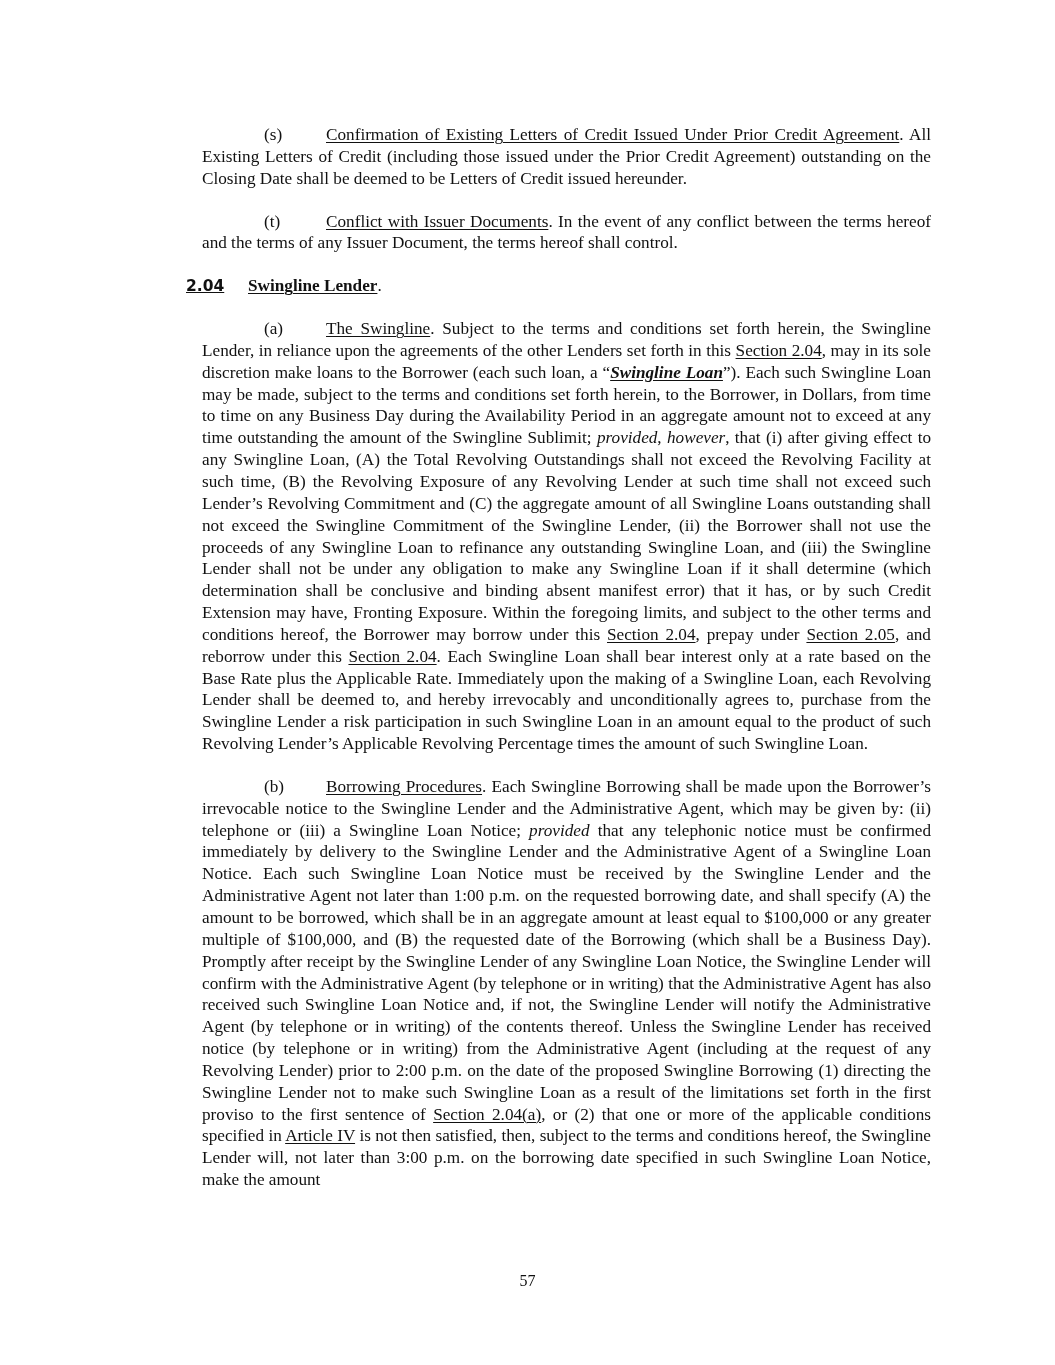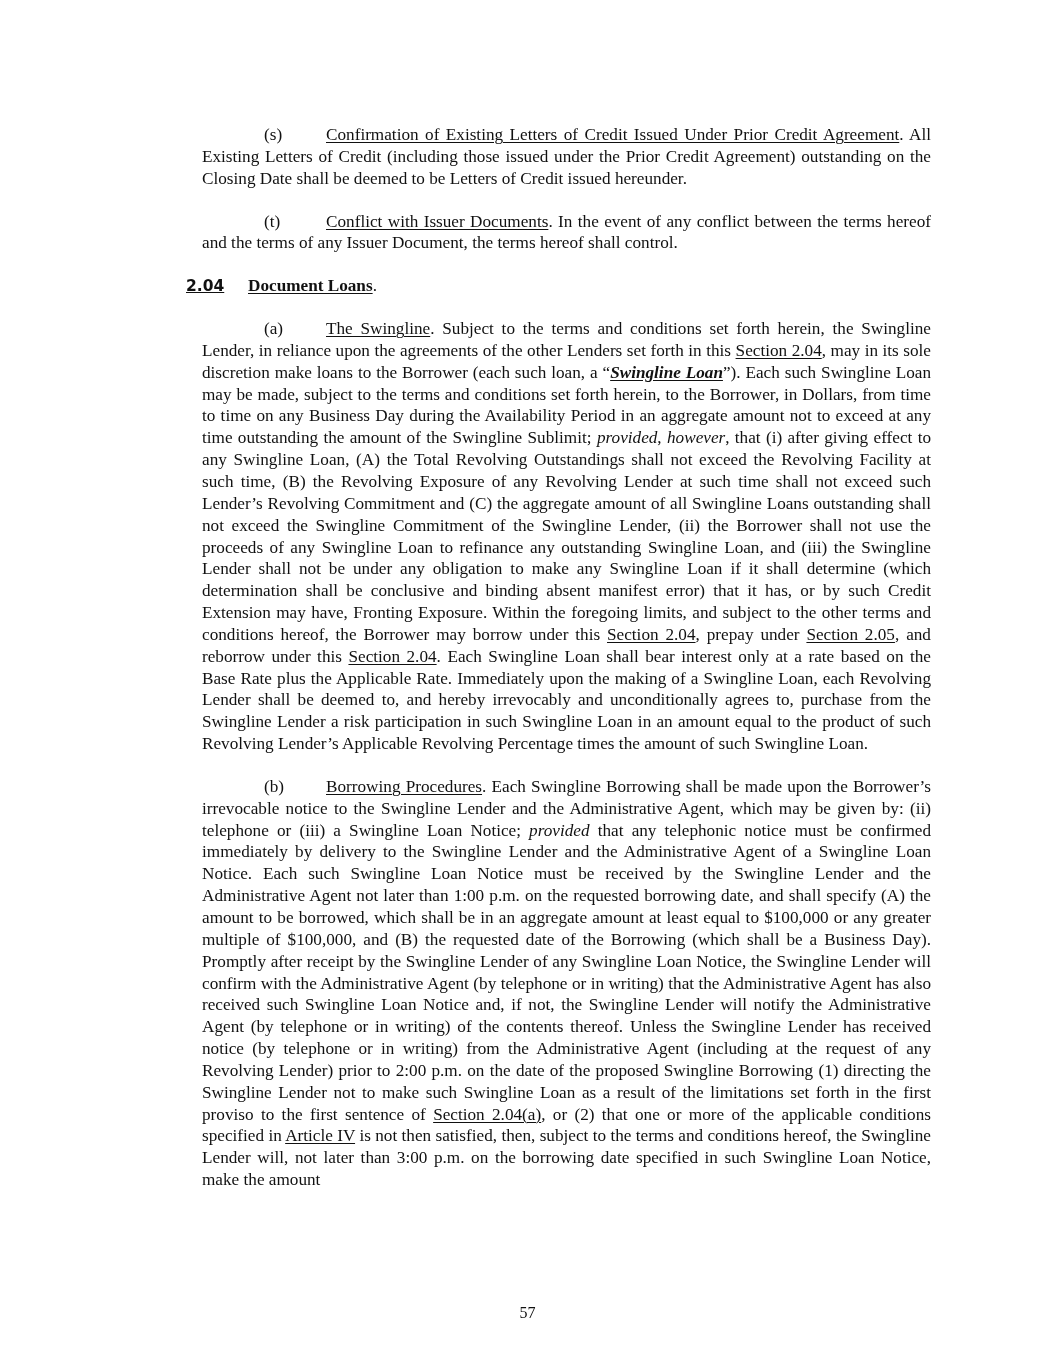--- a/index.html
+++ b/index.html
@@ -46,36 +46,36 @@
       display: inline-block;
       width: 62px;
       font-family: "DejaVu Sans", "Liberation Sans", sans-serif;
       font-size: 15.5px;
       text-decoration: underline;
     }
     .page-number {
       position: absolute;
       left: 0;
       width: 1055px;
-      top: 1304px;
+      top: 1272px;
       text-align: center;
       font-size: 16px;
       font-family: "Liberation Serif", "DejaVu Serif", serif;
     }
   </style>
 </head>
 <body>
 
 <div class="page">
 
   <p class="para"><span class="label">(s)</span><span class="u">Confirmation of Existing Letters of Credit Issued Under Prior Credit Agreement</span><span>.</span><span> All Existing Letters of Credit (including those issued under the Prior Credit Agreement) outstanding on the Closing Date shall be deemed to be Letters of Credit issued hereunder.</span></p>
 
   <p class="para"><span class="label">(t)</span><span class="u">Conflict with Issuer Documents</span><span>.</span><span> In the event of any conflict between the terms hereof and the terms of any Issuer Document, the terms hereof shall control.</span></p>
 
-  <h2 class="section"><span class="num">2.04</span><span class="u">Document Loans</span><span style="font-weight:normal">.</span></h2>
+  <h2 class="section"><span class="num">2.04</span><span class="u">Swingline Lender</span><span style="font-weight:normal">.</span></h2>
 
   <p class="para"><span class="label">(a)</span><span class="u">The Swingline</span><span>. Subject to the terms and conditions set forth herein, the Swingline Lender, in reliance upon the agreements of the other Lenders set forth in this </span><span class="u">Section 2.04</span><span>, may in its sole discretion make loans to the Borrower (each such loan, a “</span><span class="defterm">Swingline Loan</span><span>”). Each such Swingline Loan may be made, subject to the terms and conditions set forth herein, to the Borrower, in Dollars, from time to time on any Business Day during the Availability Period in an aggregate amount not to exceed at any time outstanding the amount of the Swingline Sublimit; </span><span class="i">provided</span><span>, </span><span class="i">however</span><span>, that (i) after giving effect to any Swingline Loan, (A) the Total Revolving Outstandings shall not exceed the Revolving Facility at such time, (B) the Revolving Exposure of any Revolving Lender at such time shall not exceed such Lender’s Revolving Commitment and (C) the aggregate amount of all Swingline Loans outstanding shall not exceed the Swingline Commitment of the Swingline Lender, (ii) the Borrower shall not use the proceeds of any Swingline Loan to refinance any outstanding Swingline Loan, and (iii) the Swingline Lender shall not be under any obligation to make any Swingline Loan if it shall determine (which determination shall be conclusive and binding absent manifest error) that it has, or by such Credit Extension may have, Fronting Exposure. Within the foregoing limits, and subject to the other terms and conditions hereof, the Borrower may borrow under this </span><span class="u">Section 2.04</span><span>, prepay under </span><span class="u">Section 2.05</span><span>, and reborrow under this </span><span class="u">Section 2.04</span><span>. Each Swingline Loan shall bear interest only at a rate based on the Base Rate plus the Applicable Rate. Immediately upon the making of a Swingline Loan, each Revolving Lender shall be deemed to, and hereby irrevocably and unconditionally agrees to, purchase from the Swingline Lender a risk participation in such Swingline Loan in an amount equal to the product of such Revolving Lender’s Applicable Revolving Percentage times the amount of such Swingline Loan.</span></p>
 
   <p class="para"><span class="label">(b)</span><span class="u">Borrowing Procedures</span><span>. Each Swingline Borrowing shall be made upon the Borrower’s irrevocable notice to the Swingline Lender and the Administrative Agent, which may be given by: (ii) telephone or (iii) a Swingline Loan Notice; </span><span class="i">provided</span><span> that any telephonic notice must be confirmed immediately by delivery to the Swingline Lender and the Administrative Agent of a Swingline Loan Notice. Each such Swingline Loan Notice must be received by the Swingline Lender and the Administrative Agent not later than 1:00 p.m. on the requested borrowing date, and shall specify (A) the amount to be borrowed, which shall be in an aggregate amount at least equal to $100,000 or any greater multiple of $100,000, and (B) the requested date of the Borrowing (which shall be a Business Day). Promptly after receipt by the Swingline Lender of any Swingline Loan Notice, the Swingline Lender will confirm with the Administrative Agent (by telephone or in writing) that the Administrative Agent has also received such Swingline Loan Notice and, if not, the Swingline Lender will notify the Administrative Agent (by telephone or in writing) of the contents thereof. Unless the Swingline Lender has received notice (by telephone or in writing) from the Administrative Agent (including at the request of any Revolving Lender) prior to 2:00 p.m. on the date of the proposed Swingline Borrowing (1) directing the Swingline Lender not to make such Swingline Loan as a result of the limitations set forth in the first proviso to the first sentence of </span><span class="u">Section 2.04(a)</span><span>, or (2) that one or more of the applicable conditions specified in </span><span class="u">Article IV</span><span> is not then satisfied, then, subject to the terms and conditions hereof, the  Swingline Lender will, not later than 3:00 p.m. on the borrowing date specified in such Swingline Loan Notice, make the amount</span></p>
 
 </div>
 
 <div class="page-number">57</div>
 
 </body></html>

